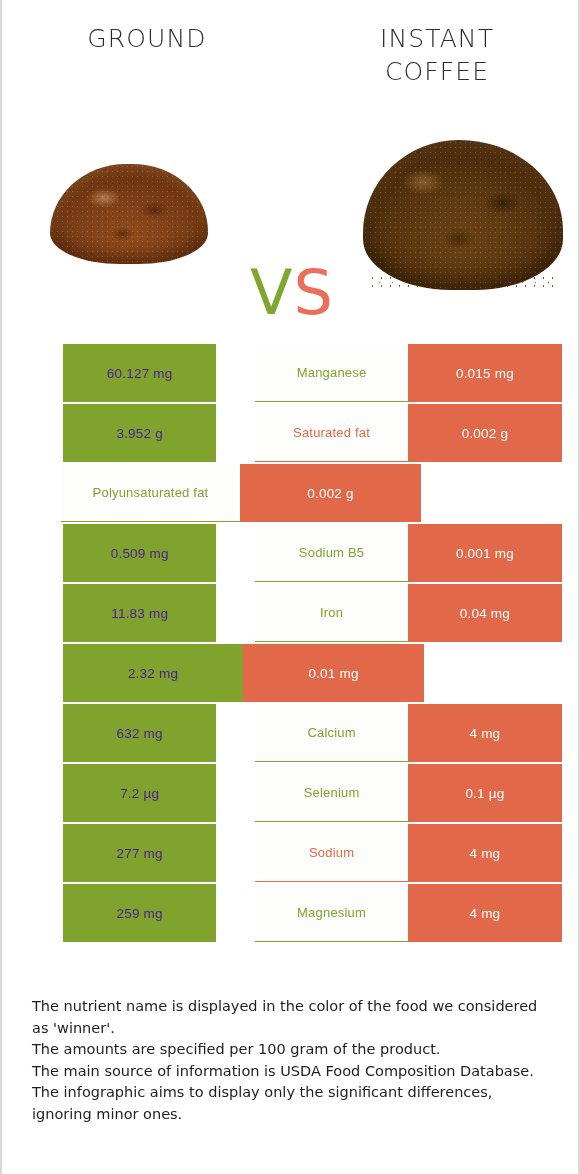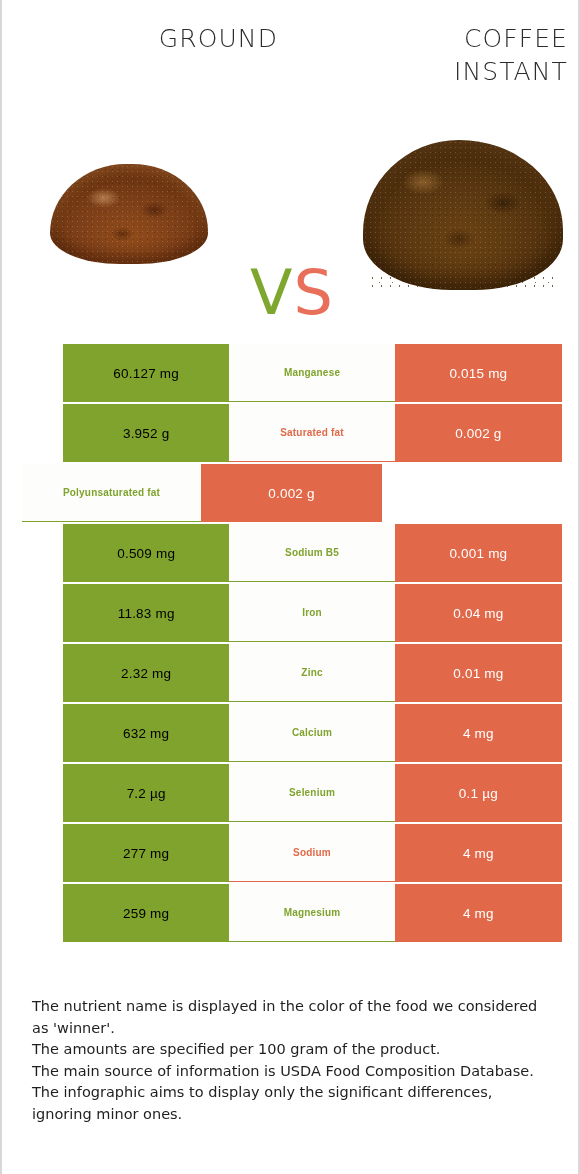--- a/index.html
+++ b/index.html
@@ -27,21 +27,21 @@
   .titles {
     position: absolute;
     top: 22px;
     left: 0;
     width: 580px;
     height: 76px;
     display: flex;
   }
   .title-col {
     flex: 1 1 50%;
-    text-align: right;
+    text-align: center;
     font-size: 25px;
     line-height: 33px;
     letter-spacing: 1.1px;
     color: #2b2b2b;
     font-weight: 300;
     text-transform: uppercase;
     padding: 0 14px;
     box-sizing: border-box;
     font-family: "DejaVu Sans", sans-serif;
   }
@@ -155,28 +155,29 @@
     display: flex;
     align-items: center;
     justify-content: center;
     font-size: 13.5px;
     letter-spacing: .2px;
     box-sizing: border-box;
   }
   .cell-left {
     width: 180px;
     background: #7fa32c;
-    color: #000000;
+    color: #4c1d95;
     margin-left: 41px;
   }
   .cell-mid {
     width: 179px;
     background: #fdfdfb;
-    font-weight: bold;
-    font-size: 10px;
+    font-weight: normal;
+    font-size: 13px;
+    margin-left: 39px;
   }
   .cell-mid.win-left  { color: #7fa32c; border-bottom: 1px solid #7fa32c; }
   .cell-mid.win-right { color: #e1694a; border-bottom: 1px solid #e1694a; }
   .cell-right {
     width: 181px;
     background: #e1694a;
     color: #ffffff;
   }
 
   
@@ -195,22 +196,22 @@
 </head>
 <body>
 
 <div id="page">
 
   <div class="titles">
     <div class="title-col">
       <span>GROUND</span>
     </div>
     <div class="title-col">
+      <span>INSTANT</span>
       <span>COFFEE</span>
-      <span>INSTANT</span>
     </div>
   </div>
 
   <div class="hero">
     <div class="pile-wrap pile-left">
       <div class="mound mound-cloves"></div>
     </div>
     <div class="pile-wrap pile-right">
       <div class="mound mound-coffee">
         <div class="crumbs"></div>
@@ -239,21 +240,20 @@
         <div class="cell cell-mid win-left">Sodium B5</div>
         <div class="cell cell-right">0.001 mg</div>
       </div>
       <div class="row">
         <div class="cell cell-left">11.83 mg</div>
         <div class="cell cell-mid win-left">Iron</div>
         <div class="cell cell-right">0.04 mg</div>
       </div>
       <div class="row">
         <div class="cell cell-left">2.32 mg</div>
-        <div class="cell cell-mid win-left">Zinc</div>
         <div class="cell cell-right">0.01 mg</div>
       </div>
       <div class="row">
         <div class="cell cell-left">632 mg</div>
         <div class="cell cell-mid win-left">Calcium</div>
         <div class="cell cell-right">4 mg</div>
       </div>
       <div class="row">
         <div class="cell cell-left">7.2 µg</div>
         <div class="cell cell-mid win-left">Selenium</div>

